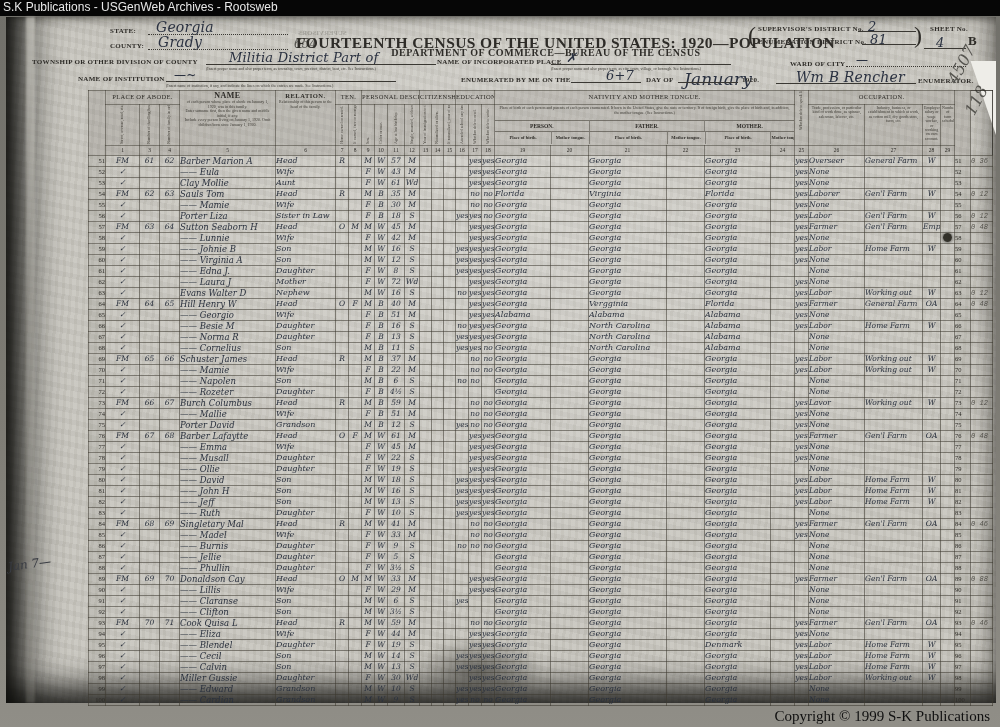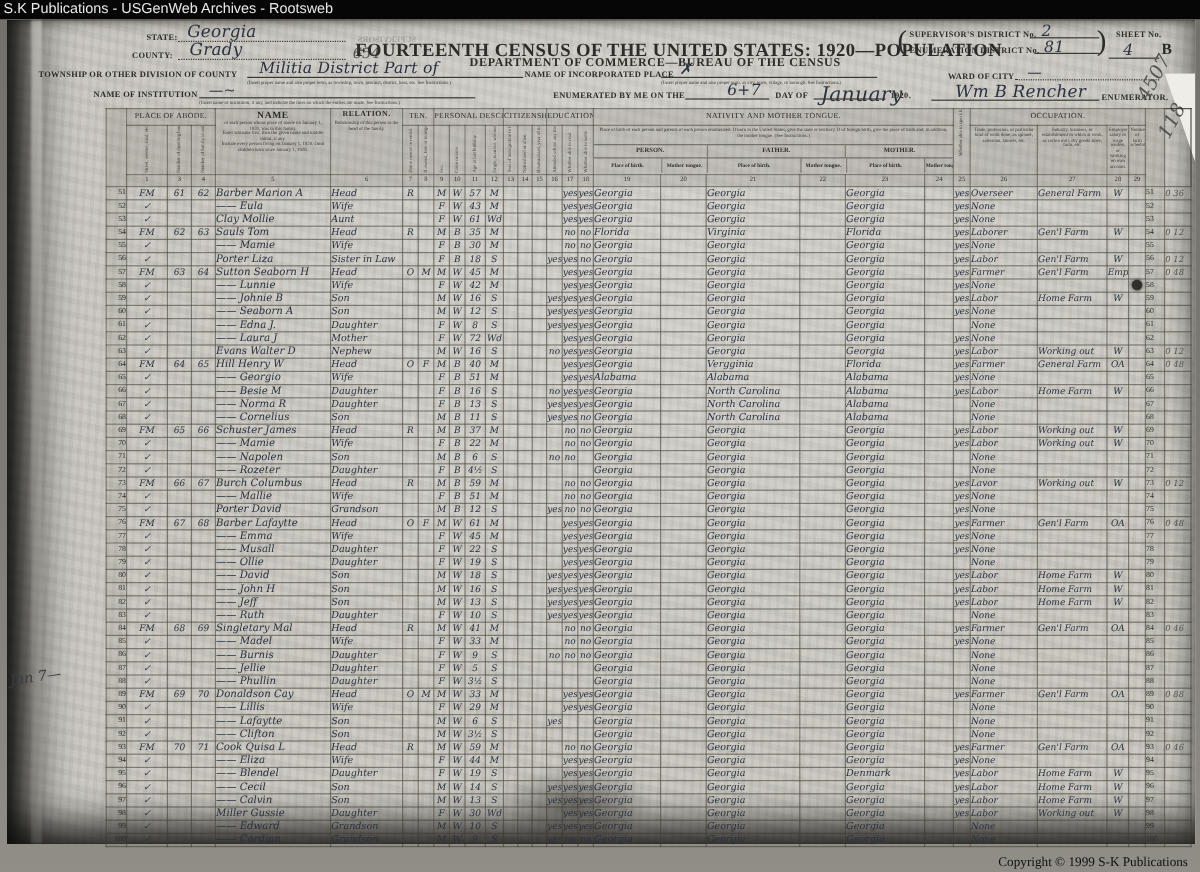--- a/index.html
+++ b/index.html
@@ -25,21 +25,21 @@
   .tornstrip{position:absolute;left:20px;top:0;width:9px;height:100%;
     background:linear-gradient(180deg,rgba(222,220,212,.55),rgba(190,188,180,.35) 40%,rgba(160,158,150,.25));
     filter:blur(1px);}
   .corner-tear{position:absolute;right:0;top:44px;width:30px;height:74px;background:#eeede8;
     clip-path:polygon(100% 0,15% 0,100% 100%);box-shadow:-2px 2px 3px rgba(0,0,0,.3);}
   .hole{position:absolute;right:44px;top:216px;width:9px;height:9px;border-radius:50%;
     background:#17160fd9;box-shadow:0 0 3px 1px rgba(0,0,0,.4);}
   .smudge{position:absolute;left:408px;top:620px;width:130px;height:66px;
     background:radial-gradient(ellipse at center,rgba(25,24,20,.5),rgba(25,24,20,0) 70%);filter:blur(2px);}
   .copyright{position:absolute;right:10px;bottom:2px;font-family:"Liberation Serif",serif;
-    font-size:11px;color:#101010;margin-top:15px;}
+    font-size:15px;color:#101010;margin-top:15px;}
   
   .pr{position:absolute;color:#2e2c28;white-space:nowrap;}
   .lab{font-weight:bold;font-size:7px;letter-spacing:.3px;}
   .dept{font-weight:bold;font-size:10px;letter-spacing:.6px;margin-top:23px;}
   .title{font-weight:bold;font-size:15.5px;letter-spacing:.4px;}
   .note{font-size:4px;letter-spacing:0;color:#3c3a34;font-weight:normal;}
   
   .hwt{font-family:"DejaVu Serif",serif;font-style:italic;color:#2a3140;letter-spacing:.2px;}
   .pencil-mark{font-family:"DejaVu Serif",serif;font-style:italic;color:#565550;}
   .bleed{position:absolute;transform:scaleX(-1);opacity:.3;font-weight:bold;font-size:7px;color:#4a4840;}
@@ -70,47 +70,47 @@
   tbody tr{height:10.9px;}
   tbody td{font-family:"DejaVu Serif",serif;font-style:italic;color:#29303d;font-size:8px;line-height:10px;}
   td.lnum,td.rnum{font-family:"Liberation Serif",serif;font-style:normal;font-weight:bold;font-size:6.5px;
     color:#2d2b27;text-align:right;padding-right:2px;background:rgba(100,95,84,.10);}
   td.rnum{text-align:left;padding-left:2px;padding-right:0;}
   td.ctr{text-align:center;font-size:7.5px;}
   td.name{padding-left:3px;font-size:8.5px;}
   td.rel{padding-left:3px;font-size:8px;}
   td.pob{padding-left:5px;font-size:8px;}
   td.occ{padding-left:3px;font-size:7.5px;}
-  td.pencil{border:none;background:transparent;font-size:7px;color:#54524c;padding-left:2px;}
+  td.pencil{border:none;background:transparent;font-size:7px;color:#54524c;padding-left:2px;font-family:Liberation Mono, monospace;}
 </style>
 </head>
 <body>
 
 <div class="banner">
   <span>S.K Publications - USGenWeb Archives - Rootsweb</span>
 </div>
 
 <div class="paper">
   <div class="tornstrip"></div>
   <div class="corner-tear"></div>
   <div class="hole"></div>
   <div class="smudge"></div>
 
-  <div class="pr lab" style="left:116px;top:10px;">STATE:</div>
+  <div class="pr lab" style="left:104px;top:10px;">STATE:</div>
   <div class="pr hwt" style="left:150px;top:2px;font-size:14px;">Georgia</div>
   <div class="pr" style="left:142px;top:17px;width:140px;border-bottom:1px dotted #3a3833;"></div>
   <div class="bleed" style="left:292px;top:12px;">SUPERVISORS</div>
 
   <div class="pr lab" style="left:104px;top:25px;">COUNTY:</div>
   <div class="pr hwt" style="left:152px;top:17px;font-size:14px;">Grady</div>
   <div class="pr" style="left:142px;top:32px;width:140px;border-bottom:1px dotted #3a3833;"></div>
   <div class="pr pencil-mark" style="left:288px;top:20px;font-size:12px;">654</div>
 
   <div class="pr lab" style="left:26px;top:41px;">TOWNSHIP OR OTHER DIVISION OF COUNTY</div>
-  <div class="pr hwt" style="left:210px;top:33px;font-size:13px;">Militia District Part of</div>
+  <div class="pr hwt" style="left:223px;top:33px;font-size:13px;">Militia District Part of</div>
   <div class="pr" style="left:200px;top:47px;width:230px;border-bottom:1px solid #3a3833;"></div>
   <div class="pr note" style="left:200px;top:49px;">(Insert proper name and also proper term, as township, town, precinct, district, beat, etc.  See Instructions.)</div>
 
   <div class="pr lab" style="left:72px;top:58px;">NAME OF INSTITUTION</div>
   <div class="pr hwt" style="left:168px;top:51px;font-size:12px;">—~</div>
   <div class="pr" style="left:160px;top:64px;width:230px;border-bottom:1px solid #3a3833;"></div>
   <div class="pr note" style="left:160px;top:66px;">(Insert name of institution, if any, and indicate the lines on which the entries are made.  See Instructions.)</div>
 
   <div class="pr dept" style="left:330px;top:7px;width:420px;text-align:center;">DEPARTMENT OF COMMERCE—BUREAU OF THE CENSUS</div>
   <div class="pr title" style="left:290px;top:17px;width:500px;text-align:center;">FOURTEENTH CENSUS OF THE UNITED STATES: 1920—POPULATION</div>
@@ -615,21 +615,21 @@
           <td class="ctr">W</td>
           <td class="ctr"></td>
           <td class="rnum">59</td>
           <td class="pencil"></td>
         </tr>
         <tr>
           <td class="lnum">60</td>
           <td class="ctr">✓</td>
           <td class="ctr"></td>
           <td class="ctr"></td>
-          <td class="name">—— Seaborn A</td>
+          <td class="name">—— Virginia A</td>
           <td class="rel">Son</td>
           <td class="ctr"></td>
           <td class="ctr"></td>
           <td class="ctr">M</td>
           <td class="ctr">W</td>
           <td class="ctr">12</td>
           <td class="ctr">S</td>
           <td class="ctr"></td>
           <td class="ctr"></td>
           <td class="ctr"></td>
@@ -1638,21 +1638,21 @@
           <td class="ctr"></td>
           <td class="ctr"></td>
           <td class="rnum">90</td>
           <td class="pencil"></td>
         </tr>
         <tr>
           <td class="lnum">91</td>
           <td class="ctr">✓</td>
           <td class="ctr"></td>
           <td class="ctr"></td>
-          <td class="name">—— Lafaytte</td>
+          <td class="name">—— Claranse</td>
           <td class="rel">Son</td>
           <td class="ctr"></td>
           <td class="ctr"></td>
           <td class="ctr">M</td>
           <td class="ctr">W</td>
           <td class="ctr">6</td>
           <td class="ctr">S</td>
           <td class="ctr"></td>
           <td class="ctr"></td>
           <td class="ctr"></td>

